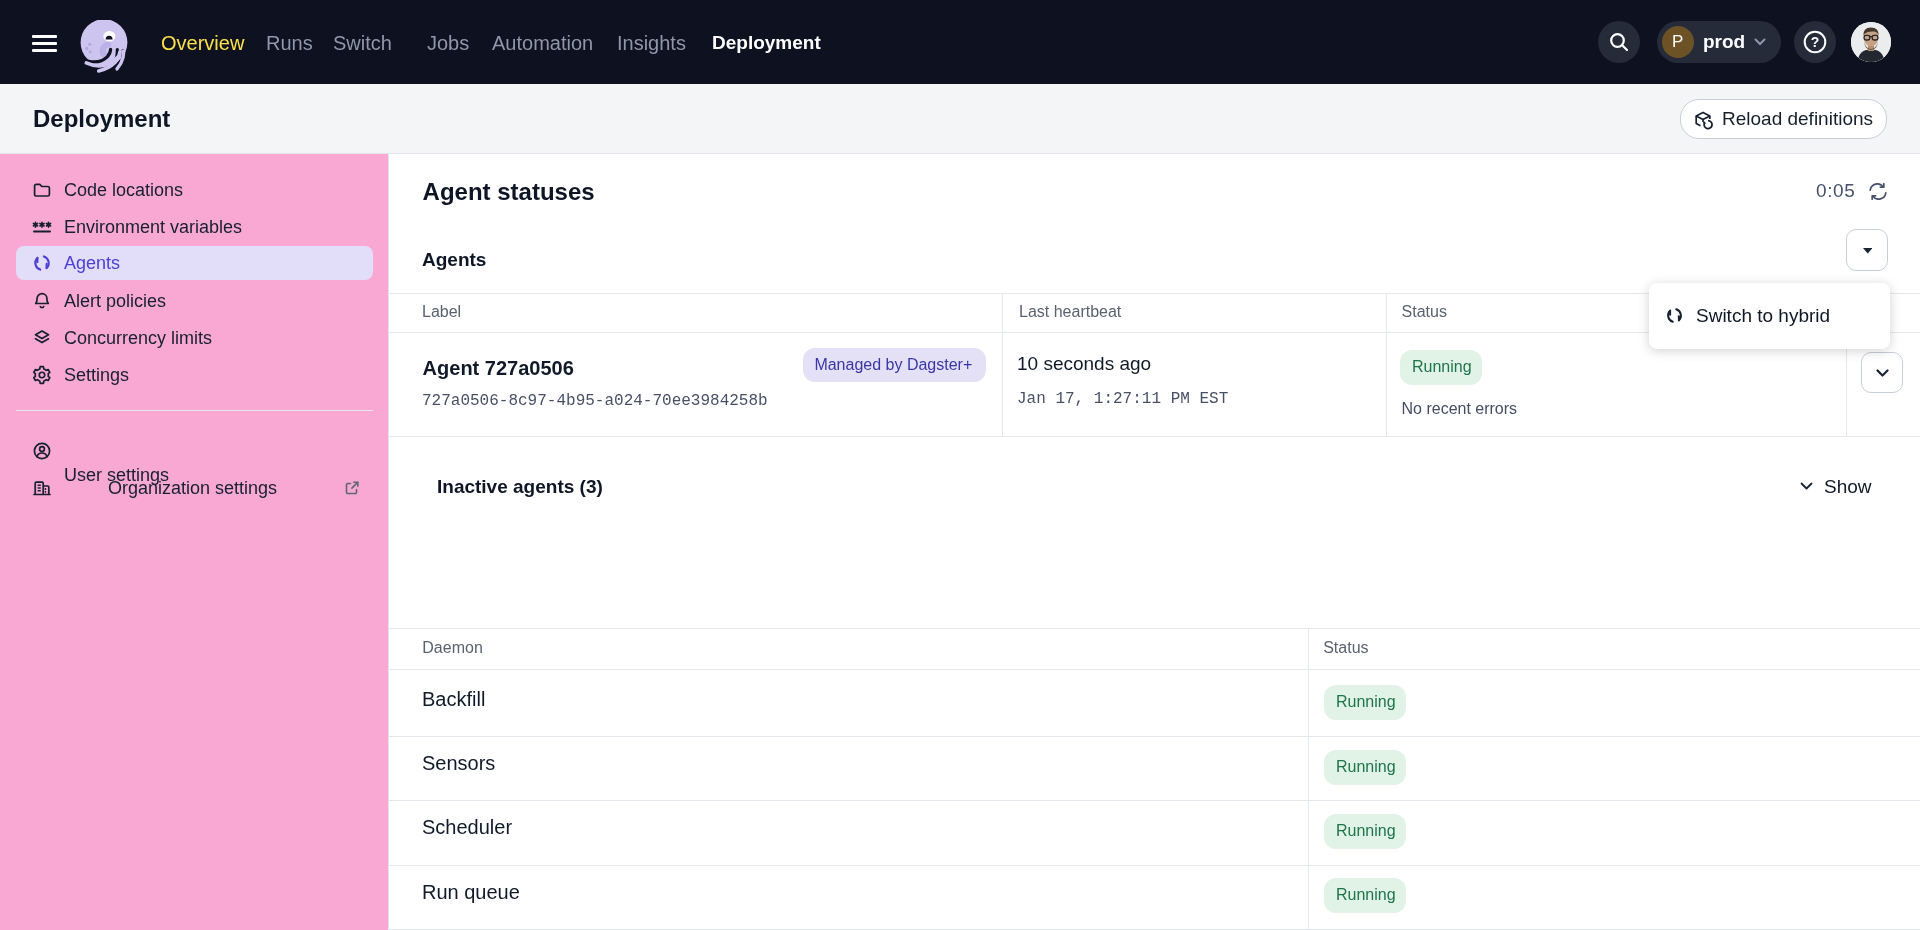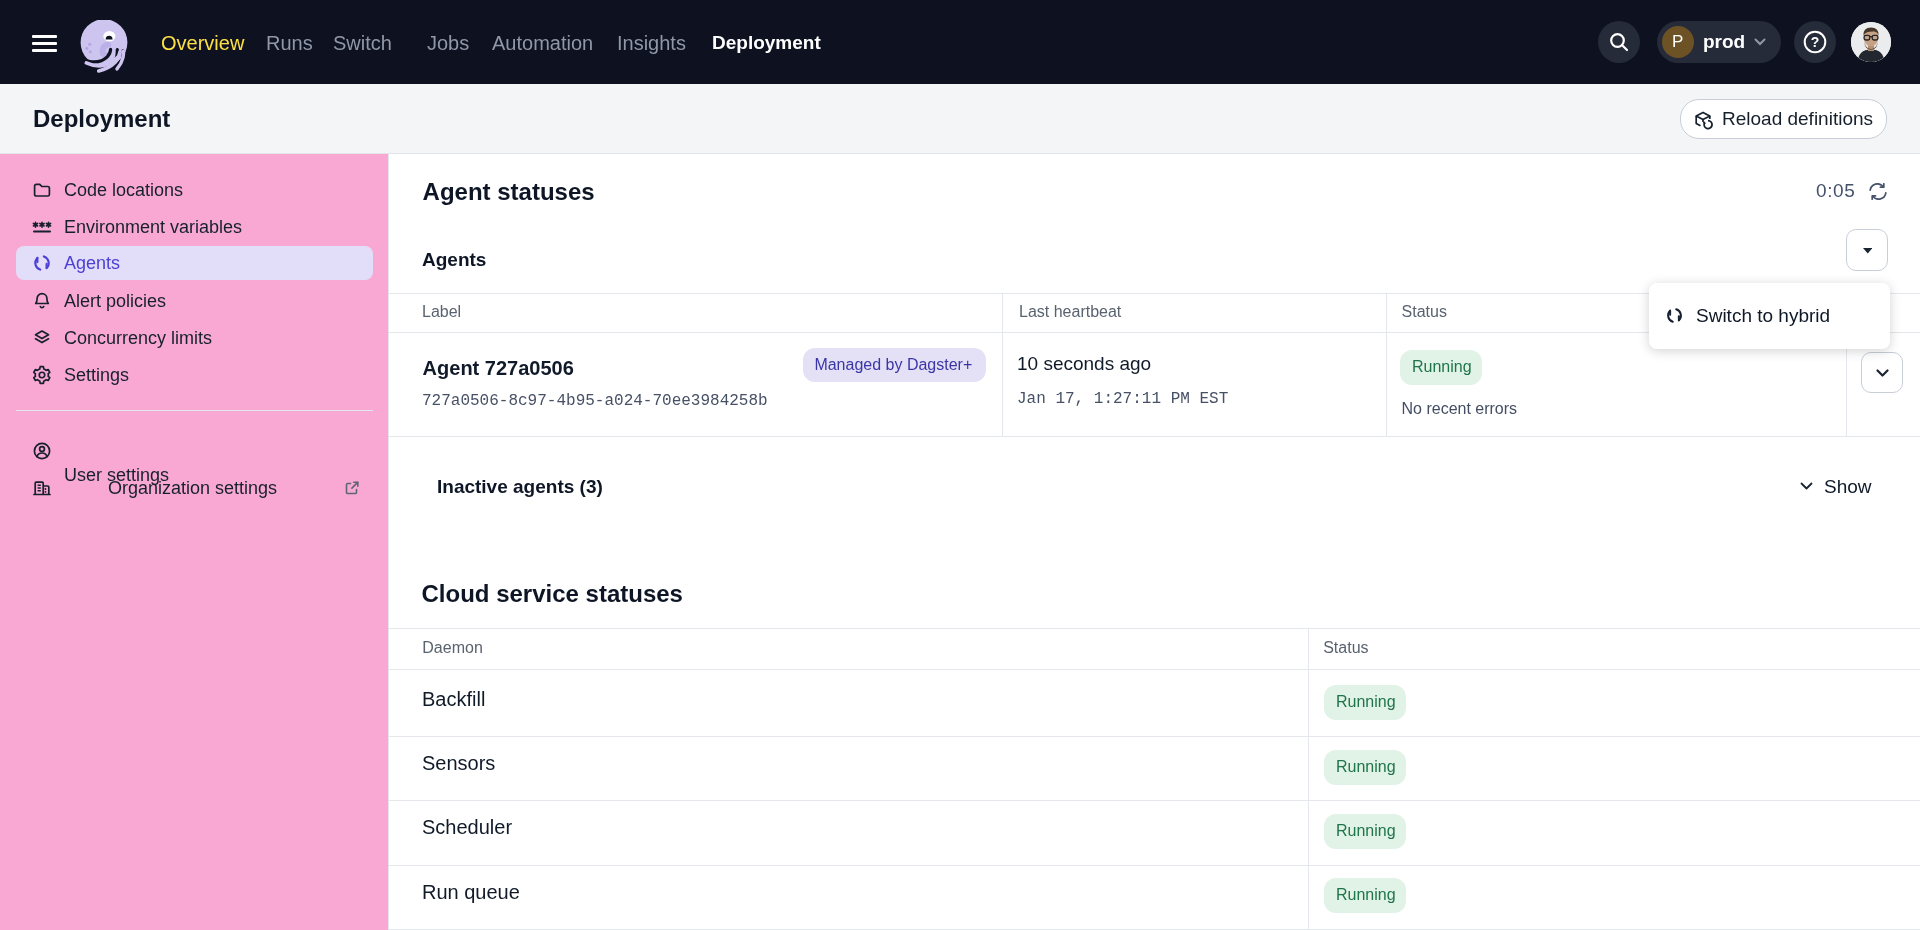--- a/index.html
+++ b/index.html
@@ -226,21 +226,20 @@
       </svg>
       <div class="t" style="left:47px;top:33px;font-size:19px;color:#0f1826;">Switch to hybrid</div>
     </div>
 
     <div class="t" style="left:48px;top:332.7px;font-size:19px;font-weight:700;color:#0e1626;">Inactive agents (3)</div>
     <svg class="abs" style="left:1411px;top:328px;" width="13" height="9" viewBox="0 0 13 9" fill="none" stroke="#1a2433" stroke-width="1.8" stroke-linecap="round" stroke-linejoin="round">
         <path d="M1.5 1.5 L6.5 6.5 L11.5 1.5"></path>
       </svg>
     <div class="t" style="left:1435px;top:333px;font-size:19px;color:#101a29;">Show</div>
 
-    <div class="t" style="left:32.5px;top:440px;font-size:24px;font-weight:700;color:#0e1626;">Cloud service statuses</div>
 
     <div class="abs" style="left:0;top:473.5px;width:1531px;height:1px;background:#e4e7eb;"></div>
     <div class="abs" style="left:0;top:515.3px;width:1531px;height:1px;background:#e4e7eb;"></div>
     <div class="abs" style="left:0;top:582px;width:1531px;height:1px;background:#e4e7eb;"></div>
     <div class="abs" style="left:0;top:646px;width:1531px;height:1px;background:#e4e7eb;"></div>
     <div class="abs" style="left:0;top:710.5px;width:1531px;height:1px;background:#e4e7eb;"></div>
     <div class="abs" style="left:0;top:774.5px;width:1531px;height:1px;background:#e4e7eb;"></div>
     <div class="abs" style="left:918.8px;top:473.5px;width:1px;height:302px;background:#e4e7eb;"></div>
     <div class="t" style="left:33.3px;top:494.4px;font-size:16px;color:#59626f;">Daemon</div>
     <div class="t" style="left:934.2px;top:494.4px;font-size:16px;color:#59626f;">Status</div>

